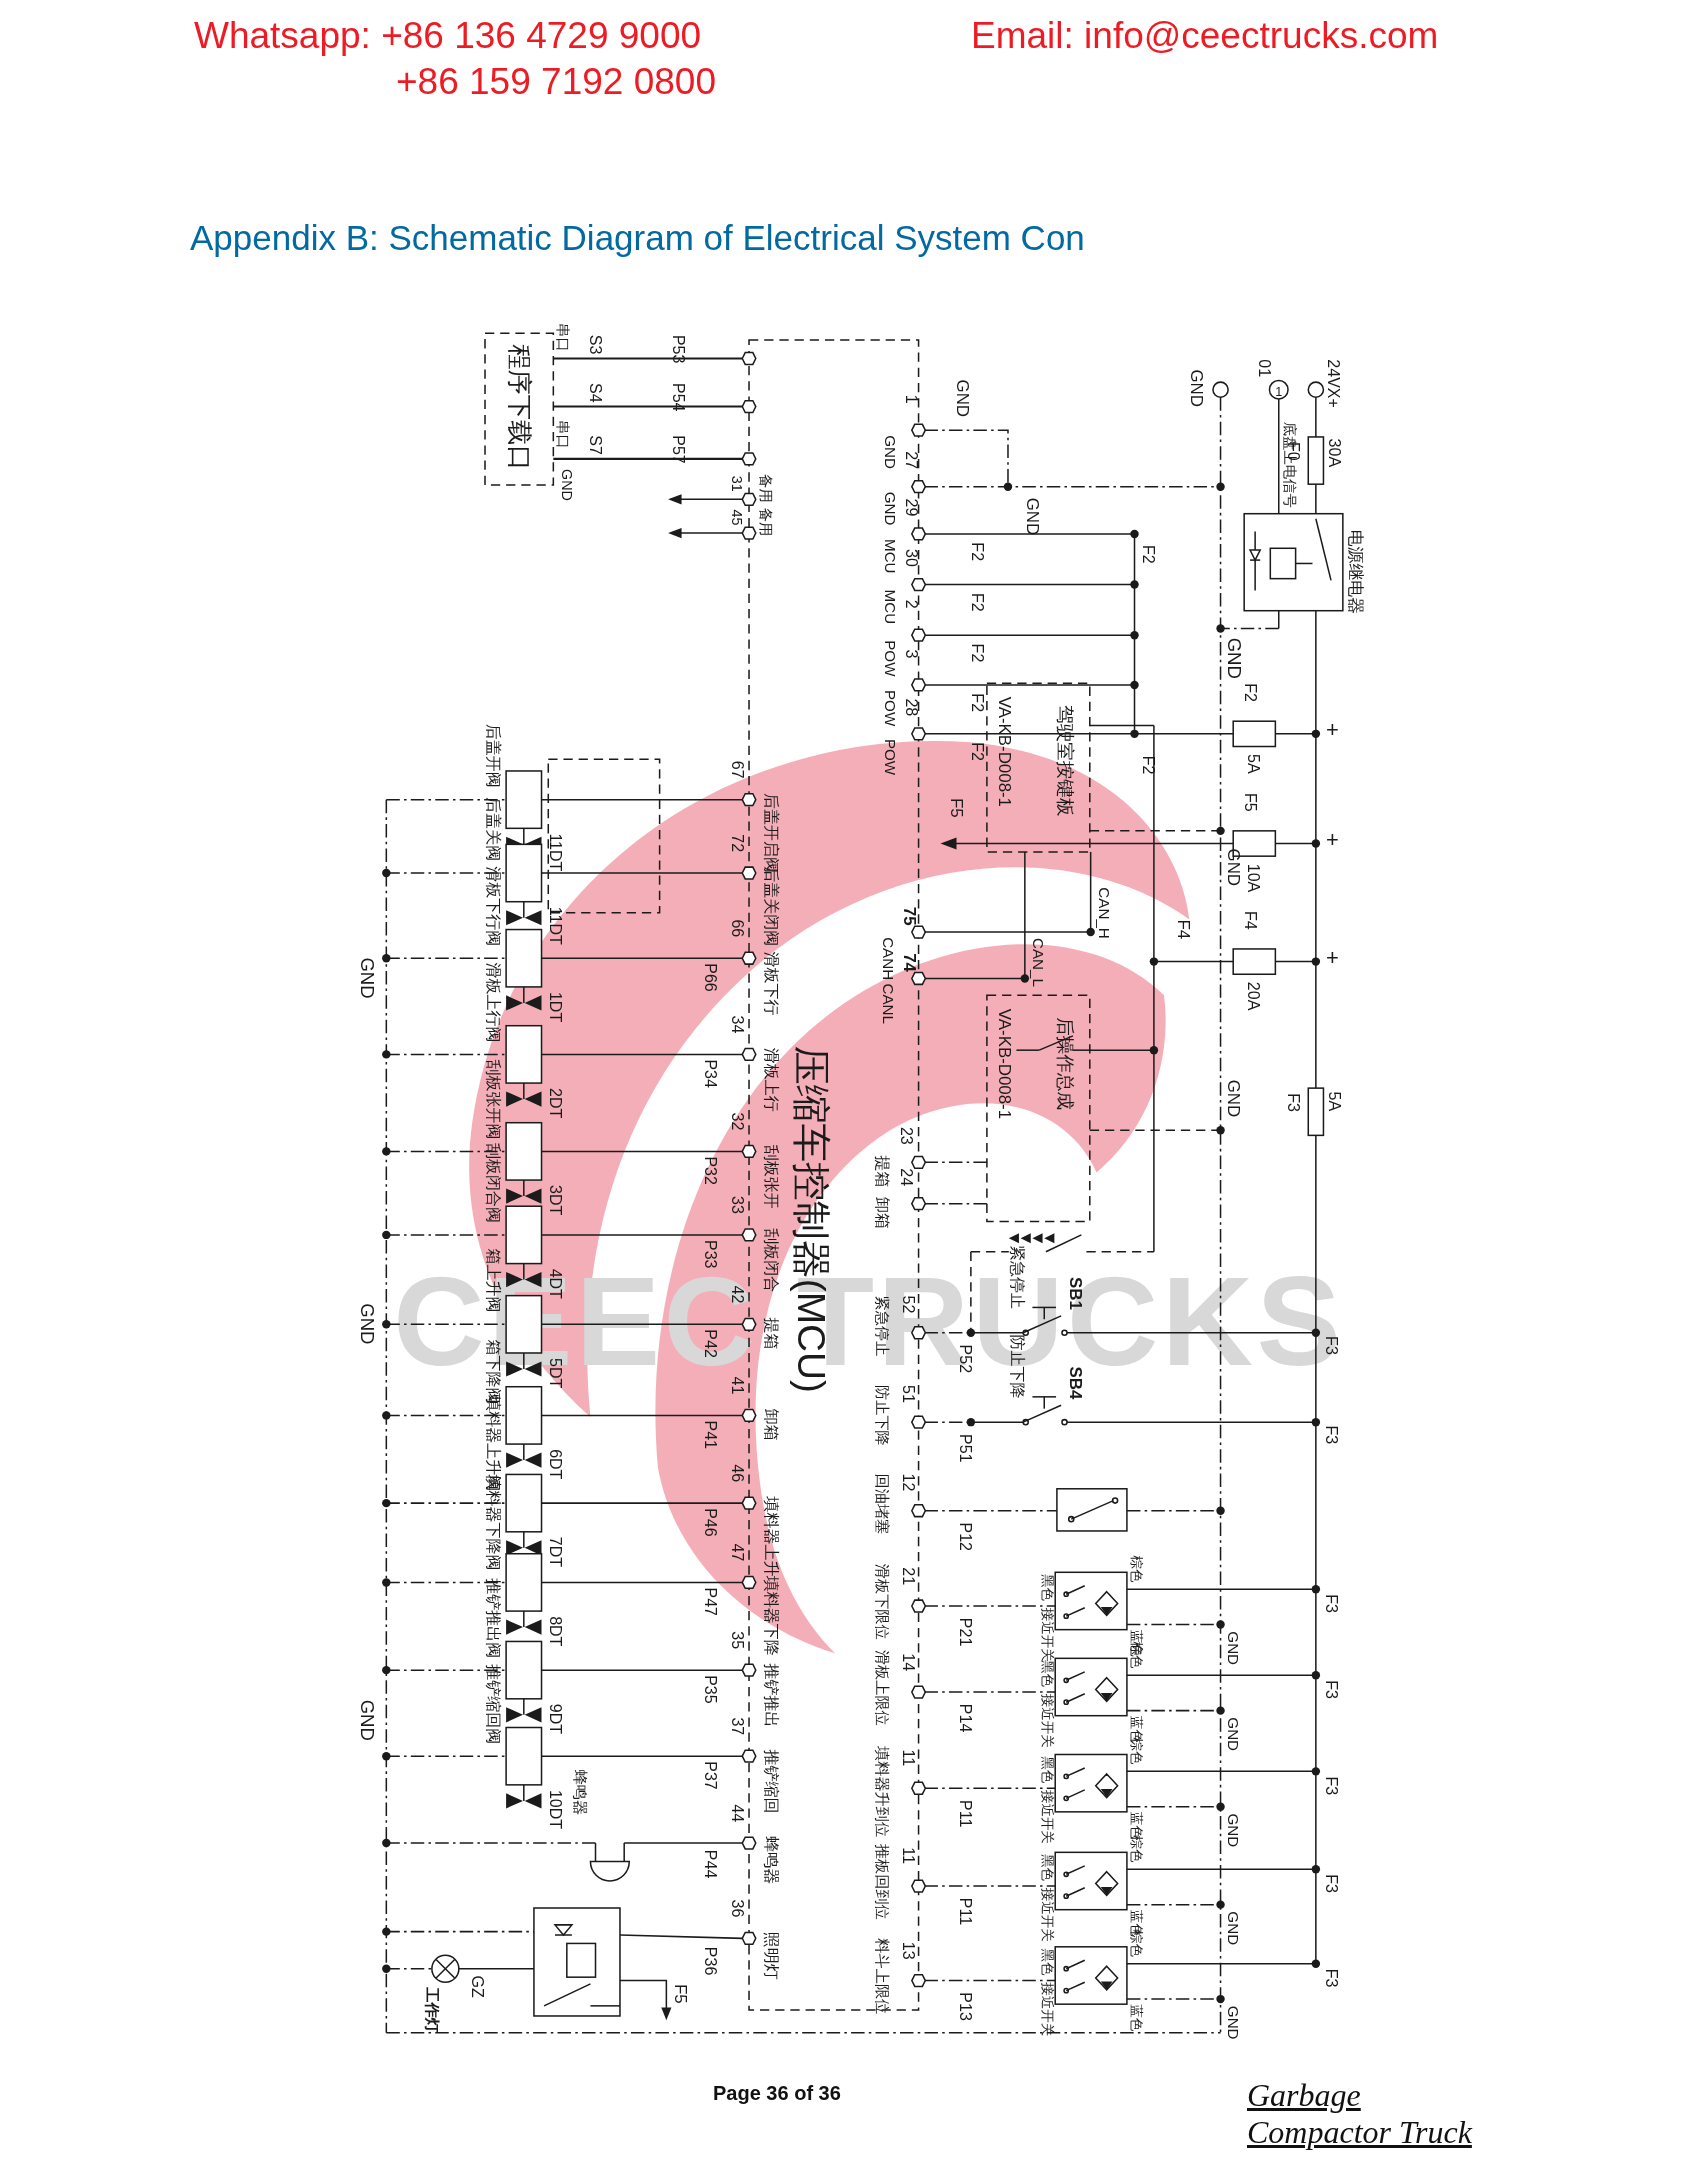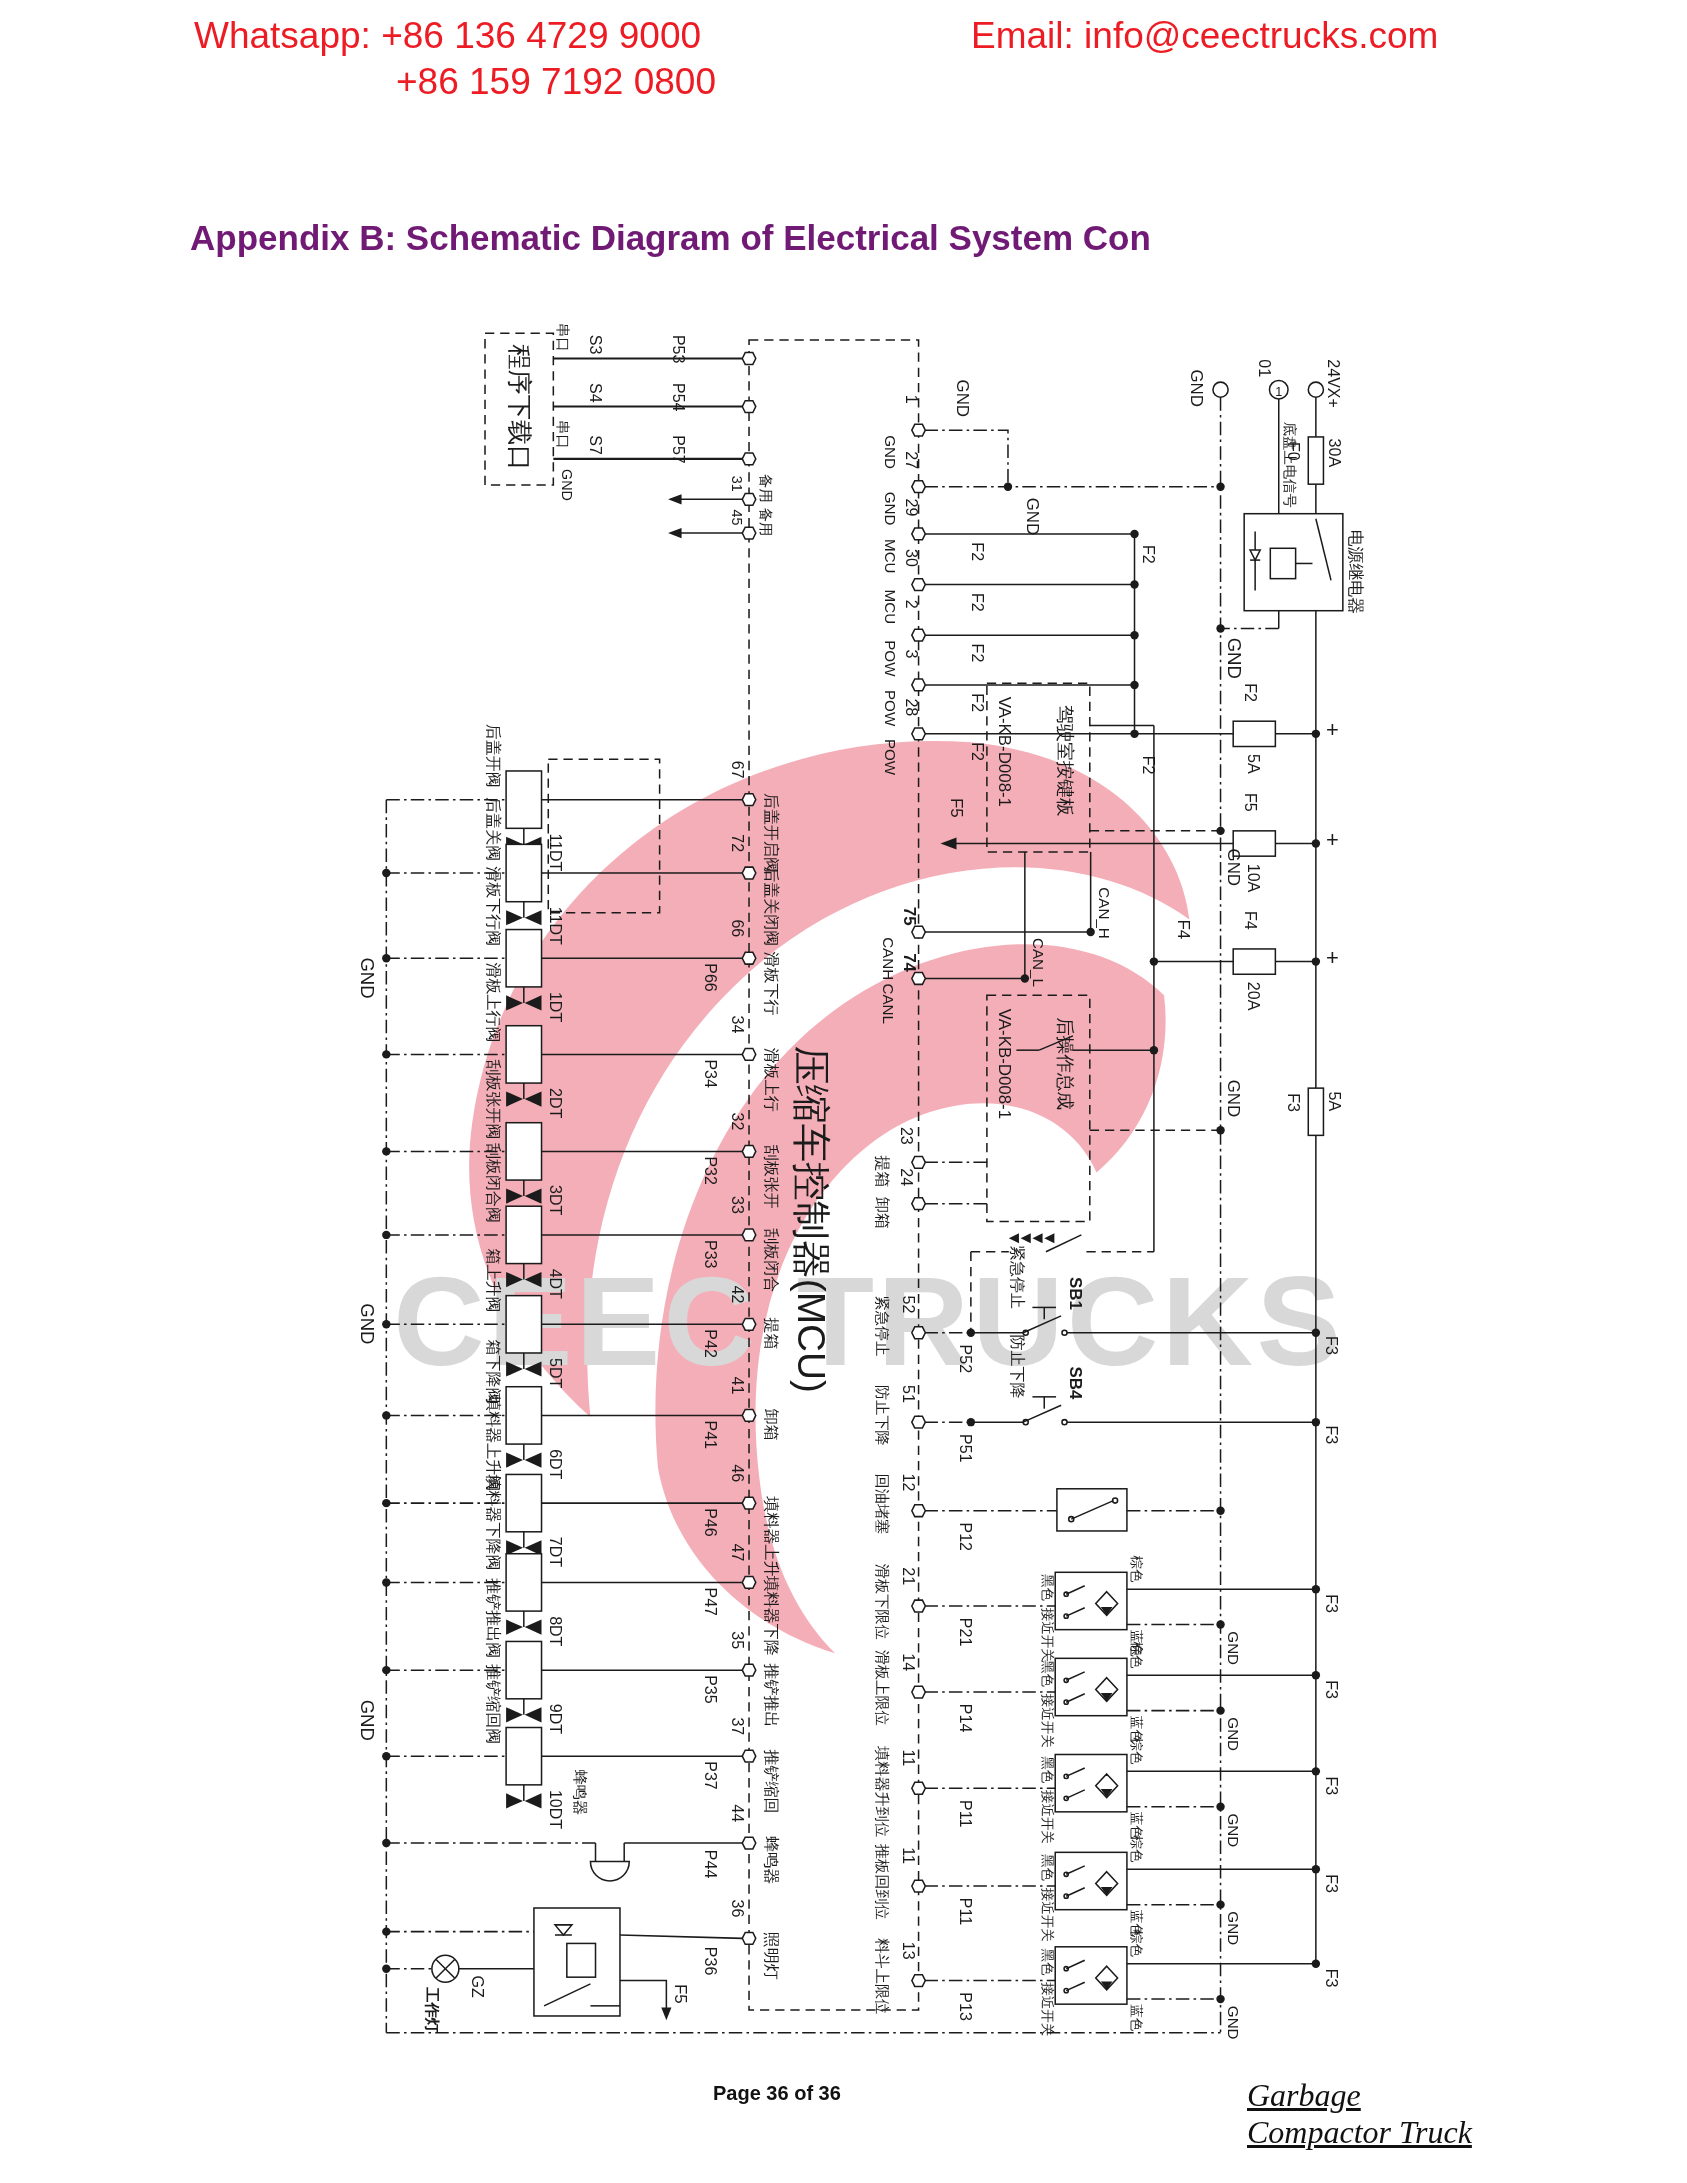--- a/index.html
+++ b/index.html
@@ -3,21 +3,21 @@
 <meta charset="utf-8">
 <style>
   html,body{margin:0;padding:0;background:#ffffff;}
   #page{position:relative;width:1490px;height:2183px;background:#ffffff;overflow:hidden;
         font-family:"Liberation Sans",sans-serif;}
   .hdr{position:absolute;font-size:37px;font-weight:400;white-space:pre;}
   #wa1{left:194px;top:15px;}
   #wa2{left:396px;top:61px;}
   #em1{left:947px;top:15px;margin-left:24px;}
   #em2{left:1070px;top:61px;}
-  #title{position:absolute;left:190px;top:218px;font-size:35px;font-weight:bold;color:#701a75;}
+  #title{position:absolute;left:190px;top:218px;font-size:35px;font-weight:normal;color:#0369a1;}
   #footer-page{position:absolute;left:713px;top:2082px;font-size:20px;font-weight:bold;color:#111;}
   #footer-product{position:absolute;left:1247px;top:2077px;font-size:32px;font-style:italic;
         font-family:"Liberation Serif",serif;color:#111;text-decoration:underline;}
   svg text{user-select:none;}
 </style>
 </head>
 <body>
 
 <div id="page">
   <div class="hdr" id="wa1" style="color: rgb(237, 28, 36);">Whatsapp: +86 136 4729 9000</div>

